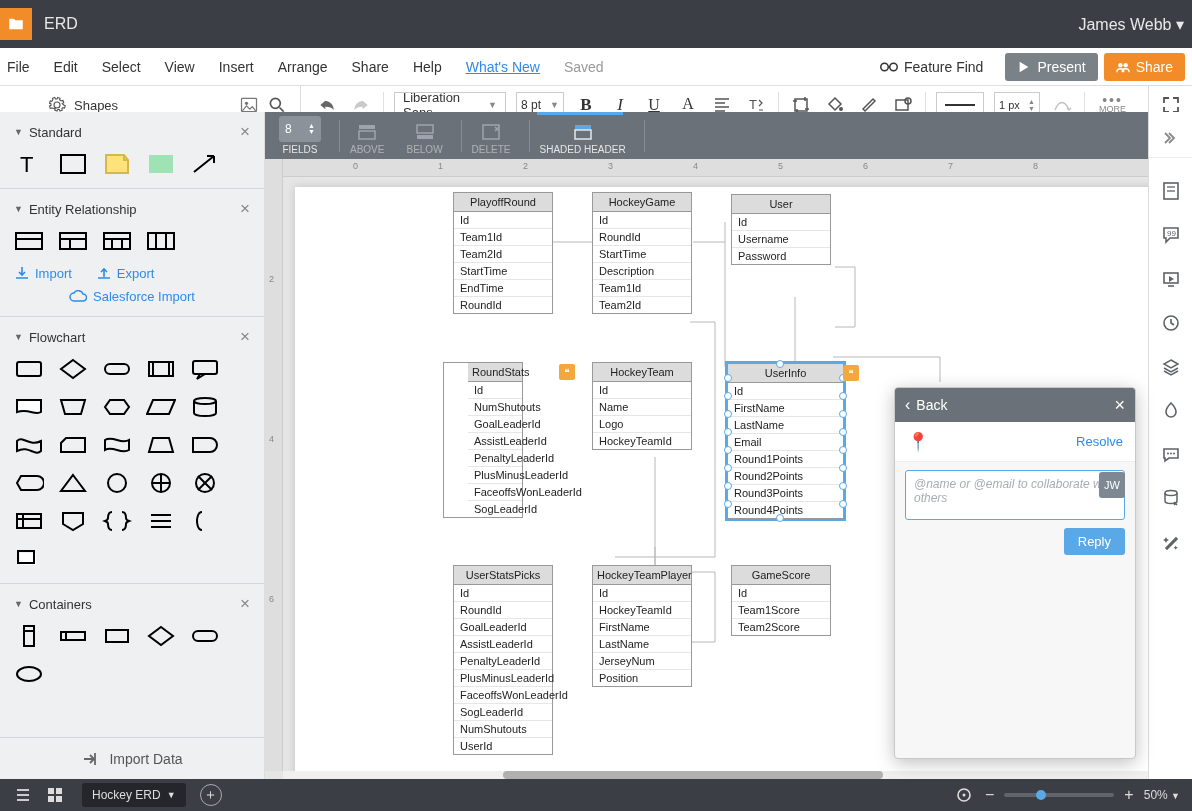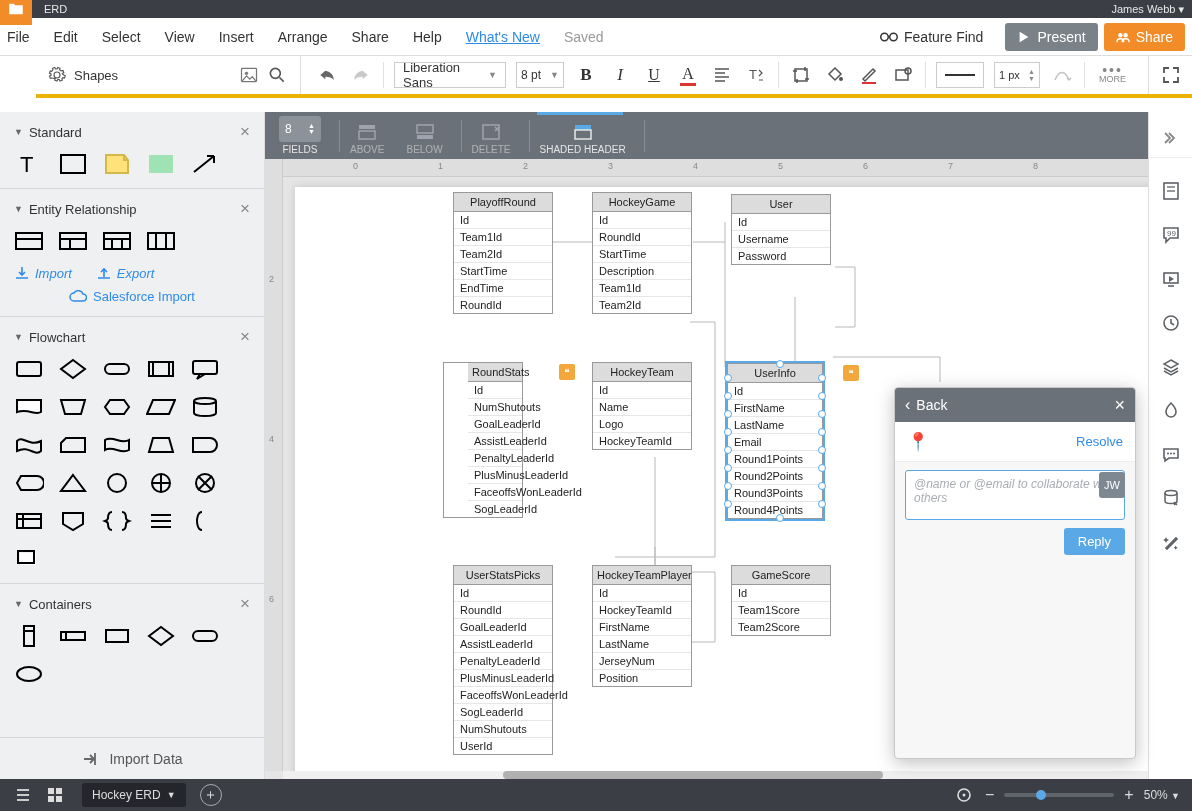--- a/index.html
+++ b/index.html
@@ -1,19 +1,19 @@
 <!DOCTYPE html>
 <html><head>
 <meta charset="utf-8">
 <style>
 * { margin: 0; padding: 0; box-sizing: border-box; font-family: -apple-system, BlinkMacSystemFont, "Segoe UI", Arial, sans-serif; }
 body { width: 1192px; height: 811px; overflow: hidden; background: #fff; position: relative; }
 
 
-.titlebar { height: 18px; background: #3b3e45; color: #ccc; display: flex; align-items: center; padding: 0 8px; font-size: 11px; }
+.titlebar { height: 48px; background: #3b3e45; color: #ccc; display: flex; align-items: center; padding: 0 8px; font-size: 16px; }
 .titlebar .folder-icon { width: 32px; height: 32px; background: #f28c28; display: inline-flex; align-items: center; justify-content: center; margin-left: -8px; margin-right: 12px; }
 .titlebar .folder-icon svg { width: 18px; height: 18px; fill: #fff; }
 .titlebar .title { flex: 1; color: #e8e8e8; }
 .titlebar .user { color: #e8e8e8; cursor: pointer; }
 
 
 .menubar { height: 38px; background: #fff; border-bottom: 1px solid #ddd; display: flex; align-items: center; padding: 0 7px; font-size: 14px; color: #333; }
 .menubar .menu-item { margin-right: 24px; cursor: pointer; }
 .menubar .menu-item.link { color: #2f8be8; text-decoration: underline; }
 .menubar .menu-item.muted { color: #999; }
@@ -54,21 +54,21 @@
 .main { position: absolute; top: 112px; bottom: 32px; left: 0; right: 0; display: flex; }
 .left-panel { width: 265px; background: #eef0f2; border-right: 1px solid #ddd; overflow: hidden; display: flex; flex-direction: column; }
 .section { border-bottom: 1px solid #d4d6d9; padding: 10px 14px 12px 14px; }
 .section-h { display: flex; align-items: center; font-size: 13px; color: #333; margin-bottom: 10px; cursor: pointer; }
 .section-h .tri { margin-right: 6px; font-size: 9px; color: #666; }
 .section-h .x { margin-left: auto; color: #888; font-size: 17px; cursor:pointer; }
 .shape-row { display: flex; flex-wrap: wrap; gap: 14px 14px; }
 .shape-cell { width: 30px; height: 24px; display: inline-flex; align-items: center; justify-content: center; cursor: pointer; }
 .shape-cell svg { width: 30px; height: 24px; stroke: #000; fill: none; stroke-width: 2; }
 .link-row { display: flex; gap: 24px; margin-top: 12px; color: #2f8be8; font-size: 13px; align-items:center;}
-.link-row .ln { cursor:pointer; display:inline-flex; align-items:center; gap:5px;font-style:italic;}
+.link-row .ln { cursor:pointer; display:inline-flex; align-items:center; gap:5px;}
 .sales-row { text-align:center; margin-top:8px; color:#2f8be8; font-size:13px; display:flex; justify-content:center; align-items:center; gap:6px; cursor:pointer;}
 .import-data { height: 42px; border-top: 1px solid #d4d6d9; display: flex; align-items: center; justify-content: center; font-size: 14px; color: #555; gap: 10px; cursor: pointer; margin-top: auto; background:#eef0f2;}
 
 
 .canvas-wrap { flex: 1; position: relative; background: #e5e5e5; overflow: hidden; }
 .ruler-h { position: absolute; left: 18px; right: 0; top: 47px; height: 18px; background: #dedede; border-bottom:1px solid #ccc; font-size:9px; color:#888;}
 .ruler-h .tick { position:absolute; top:2px; }
 .ruler-v { position: absolute; left: 0; top: 47px; bottom: 8px; width: 18px; background: #dedede; border-right:1px solid #ccc; font-size:9px; color:#888;}
 .ruler-v .tick { position:absolute; left:4px; transform: translateY(-50%);}
 .page { position: absolute; left: 30px; top: 75px; width: 1080px; height: 670px; background: #fff; box-shadow: 0 0 8px rgba(0,0,0,0.15); }
@@ -710,21 +710,21 @@
       <div class="tag" style="left:264px; top:177px;">❝</div>
 
       <div class="ent" style="left:297px; top:175px; width:100px;">
         <div class="hd">HockeyTeam</div>
         <div class="fld">Id</div>
         <div class="fld">Name</div>
         <div class="fld">Logo</div>
         <div class="fld">HockeyTeamId</div>
       </div>
 
-      <div class="ent sel" style="left:432px; top:176px; width:96px;">
+      <div class="ent sel" style="left:432px; top:176px; width:117px;">
         <div class="port" style="left:-4px;top:10px"></div>
           <div class="port" style="right:-4px;top:10px"></div>
         <div class="port" style="left:-4px;top:28px"></div>
           <div class="port" style="right:-4px;top:28px"></div>
         <div class="port" style="left:-4px;top:46px"></div>
           <div class="port" style="right:-4px;top:46px"></div>
         <div class="port" style="left:-4px;top:64px"></div>
           <div class="port" style="right:-4px;top:64px"></div>
         <div class="port" style="left:-4px;top:82px"></div>
           <div class="port" style="right:-4px;top:82px"></div>

